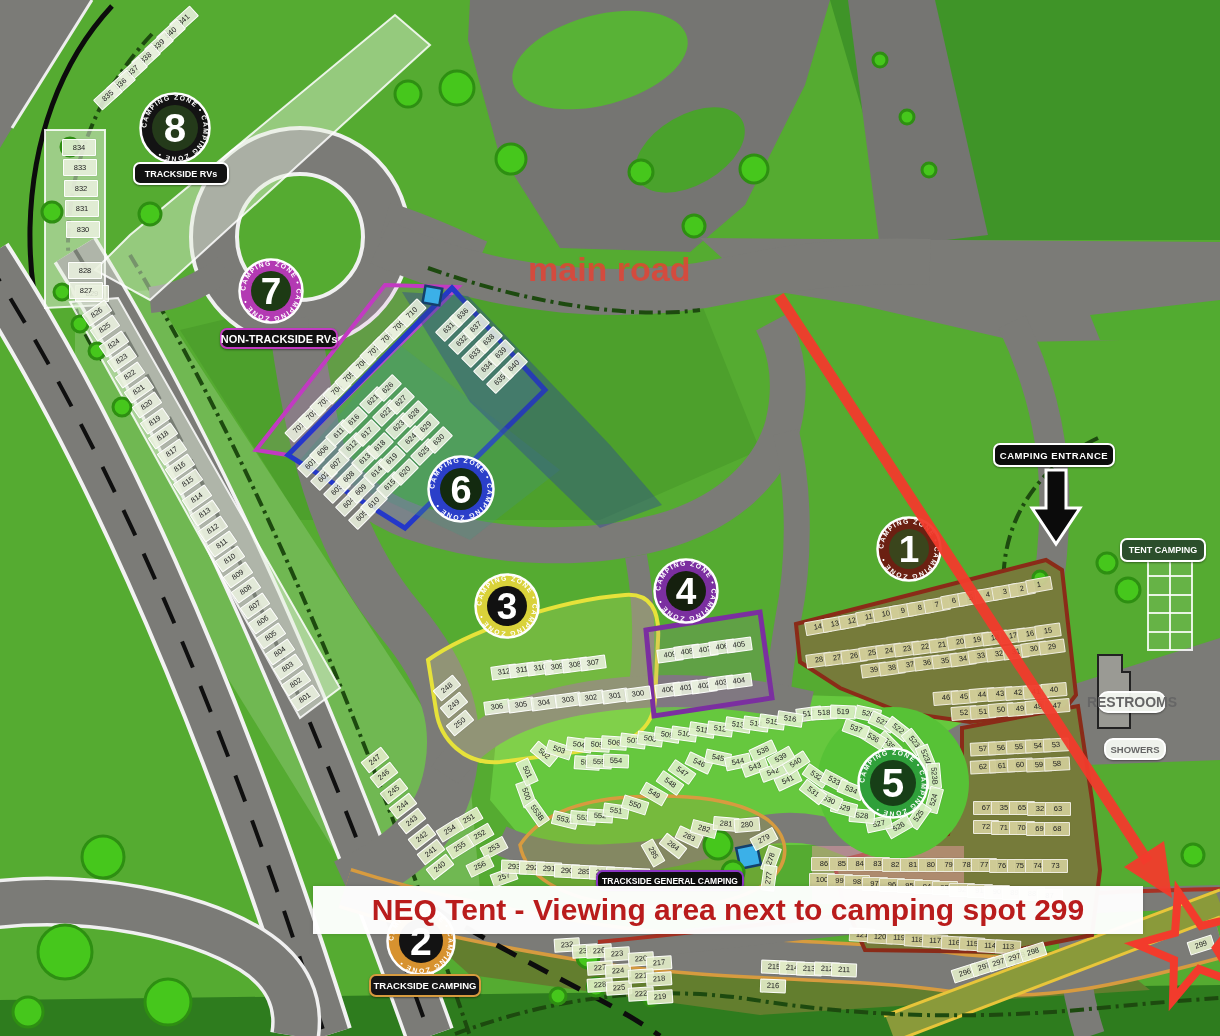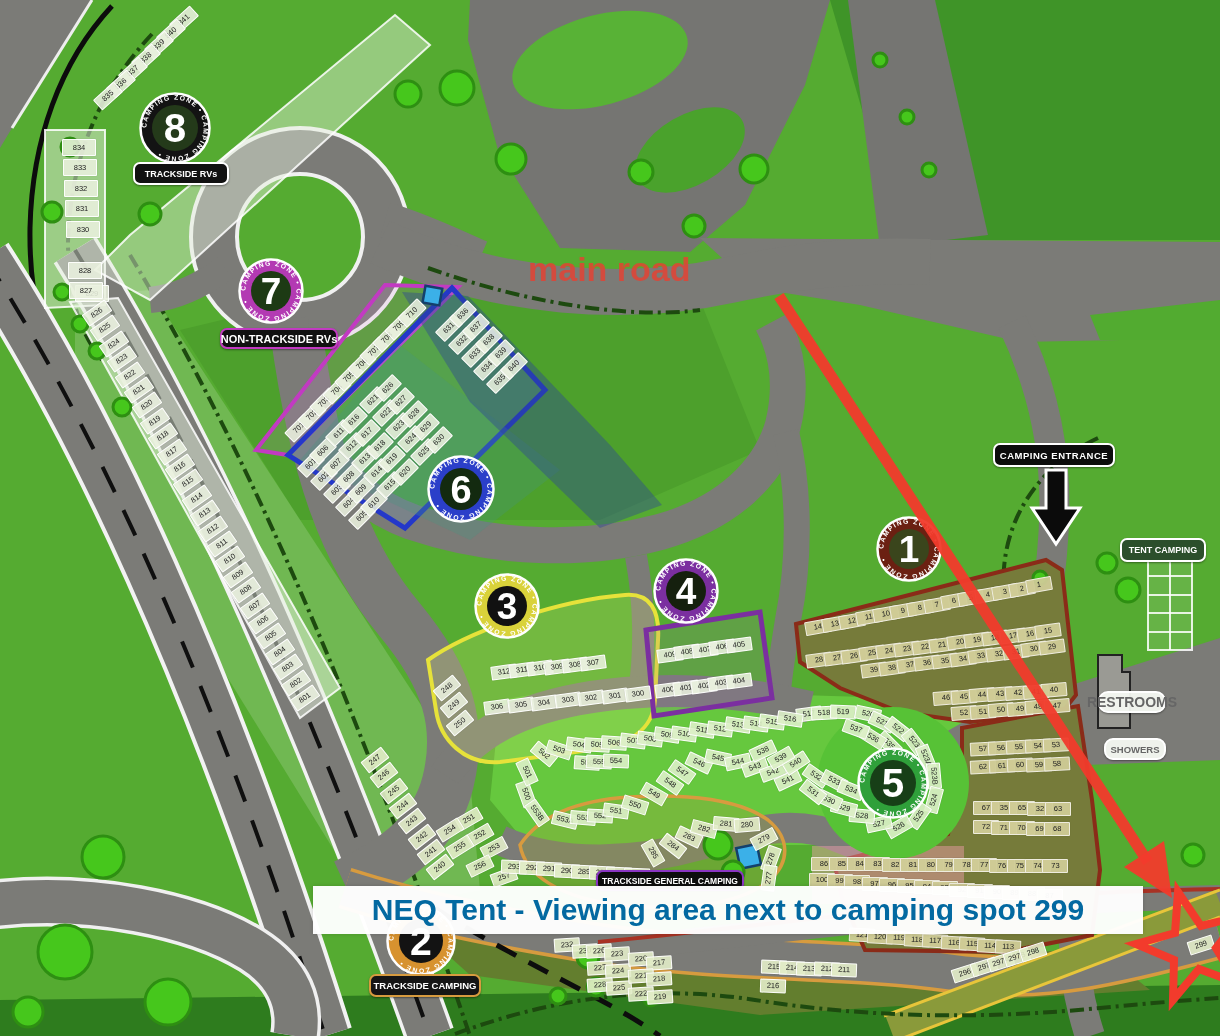--- a/index.html
+++ b/index.html
@@ -15,21 +15,21 @@
   .pale{background:rgba(233,240,222,.88);}
   .bright{background:rgba(221,240,200,.9);}
   .olive{background:rgba(207,203,150,.95);border-color:rgba(240,238,226,.95);}
   .pale2{background:rgba(226,236,200,.9);}
   #badges{position:absolute;inset:0;z-index:30;}
   .badge{position:absolute;}
   .pill{position:absolute;z-index:35;display:flex;align-items:center;justify-content:center;
         font-weight:bold;border-radius:7px;white-space:nowrap;box-shadow:0 1px 2px rgba(0,0,0,.4);}
   .redtext{position:absolute;z-index:15;font-weight:bold;}
   .banner{position:absolute;z-index:50;background:rgba(255,255,255,.97);display:flex;
-          align-items:center;justify-content:center;color:#0369a1;font-weight:bold;
+          align-items:center;justify-content:center;color:#b91c1c;font-weight:bold;
           box-shadow:0 0 4px rgba(0,0,0,.15);}
 </style>
 </head>
 <body>
 
 <div id="stage">
 
 <svg id="map-svg" width="1220" height="1036" viewBox="0 0 1220 1036">
   <rect x="0" y="0" width="1220" height="1036" fill="#55ab31"></rect>
 

